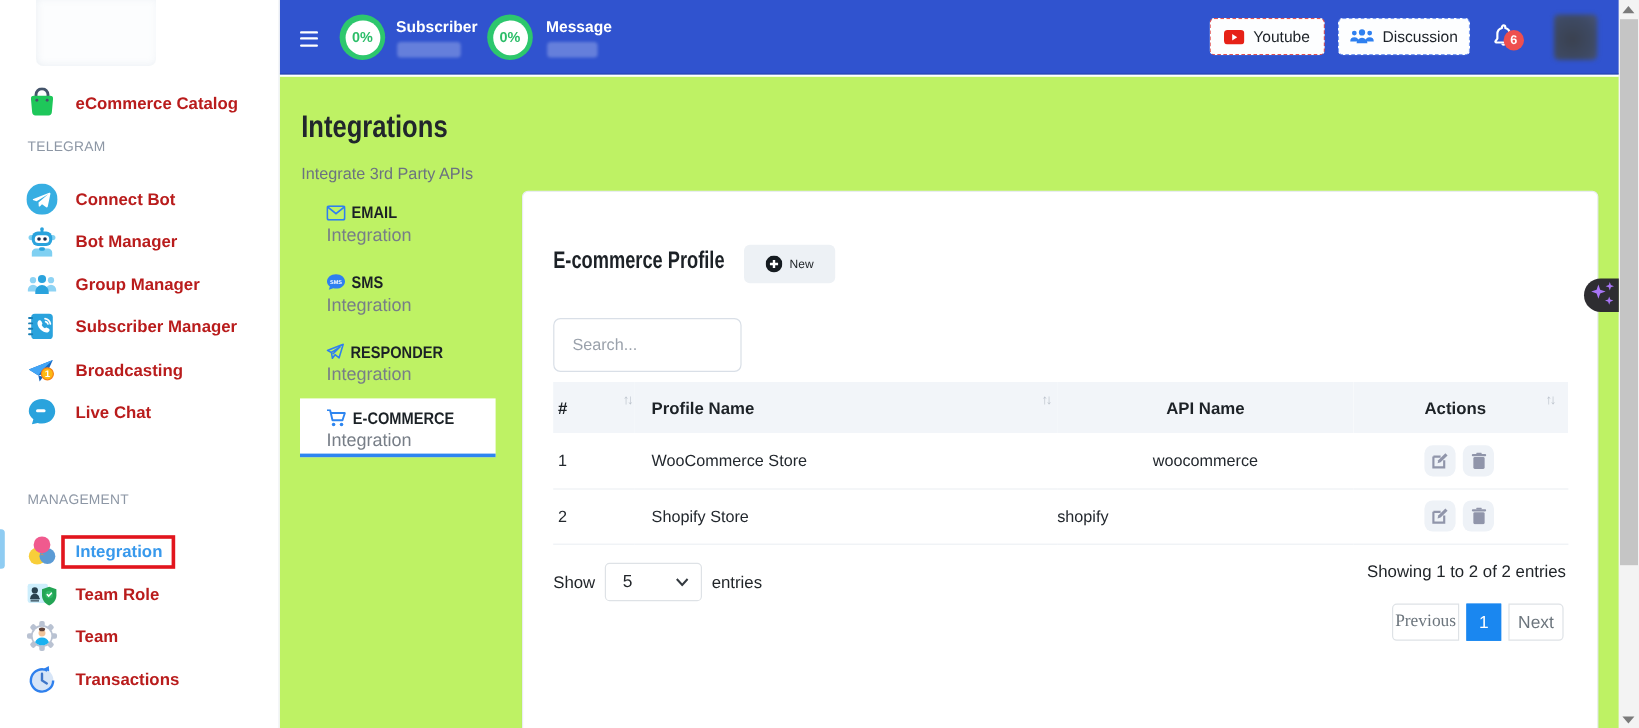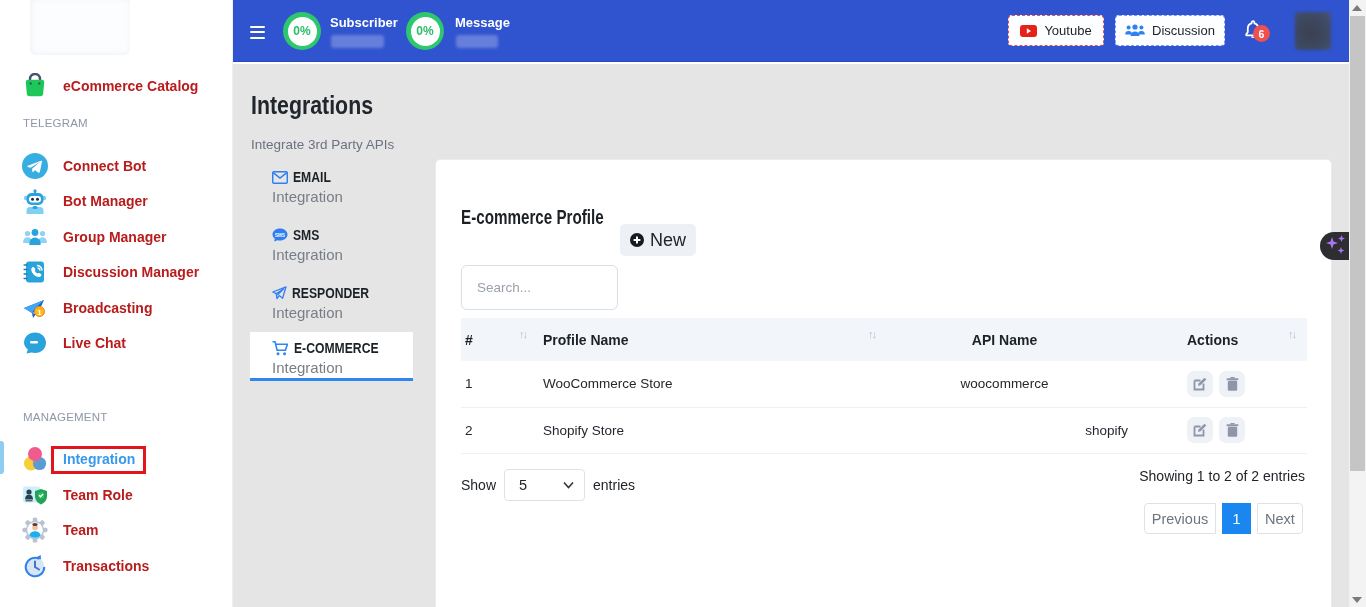--- a/index.html
+++ b/index.html
@@ -22,34 +22,34 @@
   .hamb { left:17px; top:26px; width:15px; height:2px; background:#fff; border-radius:1px; }
   .ring { position:absolute; width:38px; height:38px; border-radius:50%; background:#2dc76d; top:12px; }
   .ring .inner { position:absolute; left:4.5px; top:4.5px; width:29px; height:29px; border-radius:50%; background:#fff; display:flex; align-items:center; justify-content:center; font-size:12px; font-weight:bold; color:#2bbd68; }
   .ntitle { position:absolute; top:15px; font-size:13px; font-weight:bold; color:#fff; }
   .npill { position:absolute; top:35px; height:13px; background:rgba(255,255,255,0.26); border-radius:3px; filter:blur(1.5px); }
   .navbtn { position:absolute; top:15px; height:31px; background:#fdfeff; border-radius:4px; display:flex; align-items:center; justify-content:center; font-size:13px; color:#1d2228; gap:7px; }
   #bellwrap { left:1012px; top:20px; }
   #avatar { left:1061px; top:11px; width:38px; height:40px; }
 
   
-  #content { left:233px; top:62px; width:1116px; height:545px; background:#e5e5e5; z-index:1; }
+  #content { left:233px; top:62px; width:1116px; height:545px; background:#bef264; z-index:1; }
   #pg-title { left:18px; top:28px; font-size:26px; font-weight:bold; color:#21262c; transform:scaleX(0.82); transform-origin:left top; }
   #pg-sub { left:18px; top:75px; font-size:13.5px; color:#6b7280; }
 
   .snav-item { position:absolute; left:17px; width:163px; }
   .snav-item .row1 { display:flex; align-items:center; gap:5px; padding-left:22px; }
   .snav-item .t1 { font-size:14px; font-weight:bold; color:#1b2126; display:inline-block; transform:scaleX(0.87); transform-origin:left center; }
   .snav-item .t2 { padding-left:22px; font-size:15px; color:#777e87; margin-top:3px; }
   #snav-active { left:17px; top:270px; width:163px; height:49px; background:#fff; border-bottom:3px solid #2e86f0; }
 
   
   #card { left:202px; top:97px; width:897px; height:560px; background:#fff; border:1px solid #e9edf2; border-radius:5px; box-shadow:0 1px 2px rgba(30,40,60,0.04); }
   #card-title { left:25px; top:46px; font-size:20px; font-weight:bold; color:#1c2126; transform:scaleX(0.76); transform-origin:left top; }
-  #newbtn { left:184px; top:44px; width:76px; height:32px; background:#edf1f5; border-radius:5px; display:flex; align-items:center; justify-content:center; gap:6px; font-size:18px; color:#212529;margin-top:20px; }
+  #newbtn { left:184px; top:44px; width:76px; height:32px; background:#edf1f5; border-radius:5px; display:flex; align-items:center; justify-content:center; gap:6px; font-size:10px; color:#212529; }
   #searchbox { left:25px; top:105px; width:157px; height:45px; border:1px solid #d9dfe7; border-radius:6px; background:#fff; }
   #searchbox span { position:absolute; left:15px; top:14px; font-size:13.5px; color:#9aa1ab; }
 
   table.dt { position:absolute; left:25px; top:158px; width:846px; border-collapse:collapse; }
   table.dt thead th { background:#f2f5f9; font-size:14px; font-weight:bold; color:#1d2227; text-align:left; padding:0; height:43px; position:relative; }
   table.dt td { font-size:13.5px; color:#23282e; height:46px; border-bottom:1px solid #edf0f4; padding:0; }
   .sortic { position:absolute; top:10px; font-size:11px; color:#b9c0ca; letter-spacing:-2px; }
   .actbtn { display:inline-flex; width:26px; height:26px; background:#eef2f7; border-radius:7px; align-items:center; justify-content:center; vertical-align:middle; }
 
   #showrow { left:25px; top:309px; height:32px; display:flex; align-items:center; font-size:14px; color:#212529; }
@@ -178,21 +178,21 @@
             <rect x="4" y="2.5" width="18" height="21" rx="3" fill="#2aa3dd"></rect>
             <g stroke="#1a7fb5" stroke-width="1.6" stroke-linecap="round">
               <line x1="4.8" y1="6" x2="2.2" y2="6"></line>
               <line x1="4.8" y1="10.5" x2="2.2" y2="10.5"></line>
               <line x1="4.8" y1="15" x2="2.2" y2="15"></line>
               <line x1="4.8" y1="19.5" x2="2.2" y2="19.5"></line>
             </g>
             <path d="M9.5 9.2 c0.8-1.6 2.4-1.6 3 -0.4 l0.7 1.4 c0.3 0.6 0 1.2-0.5 1.6 c0.6 1.2 1.6 2.2 2.8 2.8 c0.4-0.5 1-0.8 1.6-0.5 l1.4 0.7 c1.2 0.6 1.2 2.2-0.4 3 c-1.2 0.6-4 0.2-6.4-2.2 c-2.4-2.4-2.8-5.2-2.2-6.4 z" fill="#fff"></path>
             <path d="M15.5 6.5 a5.5 5.5 0 0 1 4.5 4.5 M16 9 a2.8 2.8 0 0 1 2 2" stroke="#fff" stroke-width="1.4" fill="none" stroke-linecap="round"></path>
           </svg></span>
-      <span class="tx">Discussion Manager</span>
+      <span class="tx">Subscriber Manager</span>
     </div>
 
     <div class="mitem" style="top:295px">
       <span class="ic"><svg width="26" height="26" viewBox="0 0 26 26">
             <path d="M2 13 L22 5 L17 16 L10 18 Z" fill="#1565c0"></path>
             <path d="M2 13 L22 5 L13 13.5 L10 18 Z" fill="#42a5f5"></path>
             <path d="M10 18 l1 5 3-4" fill="#1565c0"></path>
             <circle cx="17.5" cy="16.5" r="5" fill="#fdb913" stroke="#f57f17" stroke-width="1"></circle>
             <text x="17.5" y="19.5" text-anchor="middle" font-size="8" font-weight="bold" fill="#fff" font-family="Liberation Sans">1</text>
           </svg></span>
@@ -360,21 +360,21 @@
                     <rect x="1.8" y="3.8" width="9.4" height="10" rx="1.2" fill="#9095aa"></rect>
                     <rect x="0.5" y="1.3" width="12" height="1.9" rx="0.9" fill="#9095aa"></rect>
                     <rect x="4.2" y="0" width="4.6" height="1.6" rx="0.8" fill="#9095aa"></rect>
                   </svg>
                 </span>
             </td>
           </tr>
           <tr>
             <td style="padding-left:4px">2</td>
             <td style="padding-left:14px">Shopify Store</td>
-            <td style="text-align:right">shopify</td>
+            <td style="text-align:left">shopify</td>
             <td>
               <span style="padding-left:59px"></span><span class="actbtn">
                   <svg width="14" height="14" viewBox="0 0 14 14">
                     <path d="M1.5 3.5 h6 M1.5 3.5 v9 h9 v-6" fill="none" stroke="#9095aa" stroke-width="1.8"></path>
                     <path d="M5.5 6.5 L11.5 0.8 l1.8 1.8 L7.5 8.3 l-2.5 0.7 z" fill="#9095aa"></path>
                   </svg>
                 </span><span style="display:inline-block;width:6px"></span><span class="actbtn">
                   <svg width="13" height="14" viewBox="0 0 13 14">
                     <rect x="1.8" y="3.8" width="9.4" height="10" rx="1.2" fill="#9095aa"></rect>
                     <rect x="0.5" y="1.3" width="12" height="1.9" rx="0.9" fill="#9095aa"></rect>
@@ -391,21 +391,21 @@
         <div id="showsel">
           <span style="position:absolute; left:14px; top:7px; font-size:14.5px; color:#212529;">5</span>
           <svg style="position:absolute; right:10px; top:11px;" width="11" height="8" viewBox="0 0 11 8">
               <path d="M1 1.5 L5.5 6.5 L10 1.5" fill="none" stroke="#343a40" stroke-width="1.7"></path>
             </svg>
         </div>
         <span>entries</span>
       </div>
       <div id="showing" class="abs">Showing 1 to 2 of 2 entries</div>
       <div id="pager" class="abs">
-        <div class="pbtn" style="width:72px; border-radius:4px 0 0 4px;">Previous</div>
+        <div class="pbtn" style="width:56px; border-radius:4px 0 0 4px;font-family:Liberation Serif, serif;">Previous</div>
         <div class="pbtn" style="width:29px; background:#1a87f0; border-color:#1a87f0; color:#fff; margin-left:6px;">1</div>
         <div class="pbtn" style="width:46px; border-radius:0 4px 4px 0; margin-left:6px;">Next</div>
       </div>
     </div>
   </div>
 
   <div id="aibtn" class="abs">
     <svg width="24" height="22" viewBox="0 0 24 22" style="position:absolute; left:4px; top:3px;">
       <g fill="#a875f5">
         <path d="M8 2 l1.5 4.5 L14 8 l-4.5 1.5 L8 14 l-1.5-4.5 L2 8 l4.5-1.5 z"></path>

